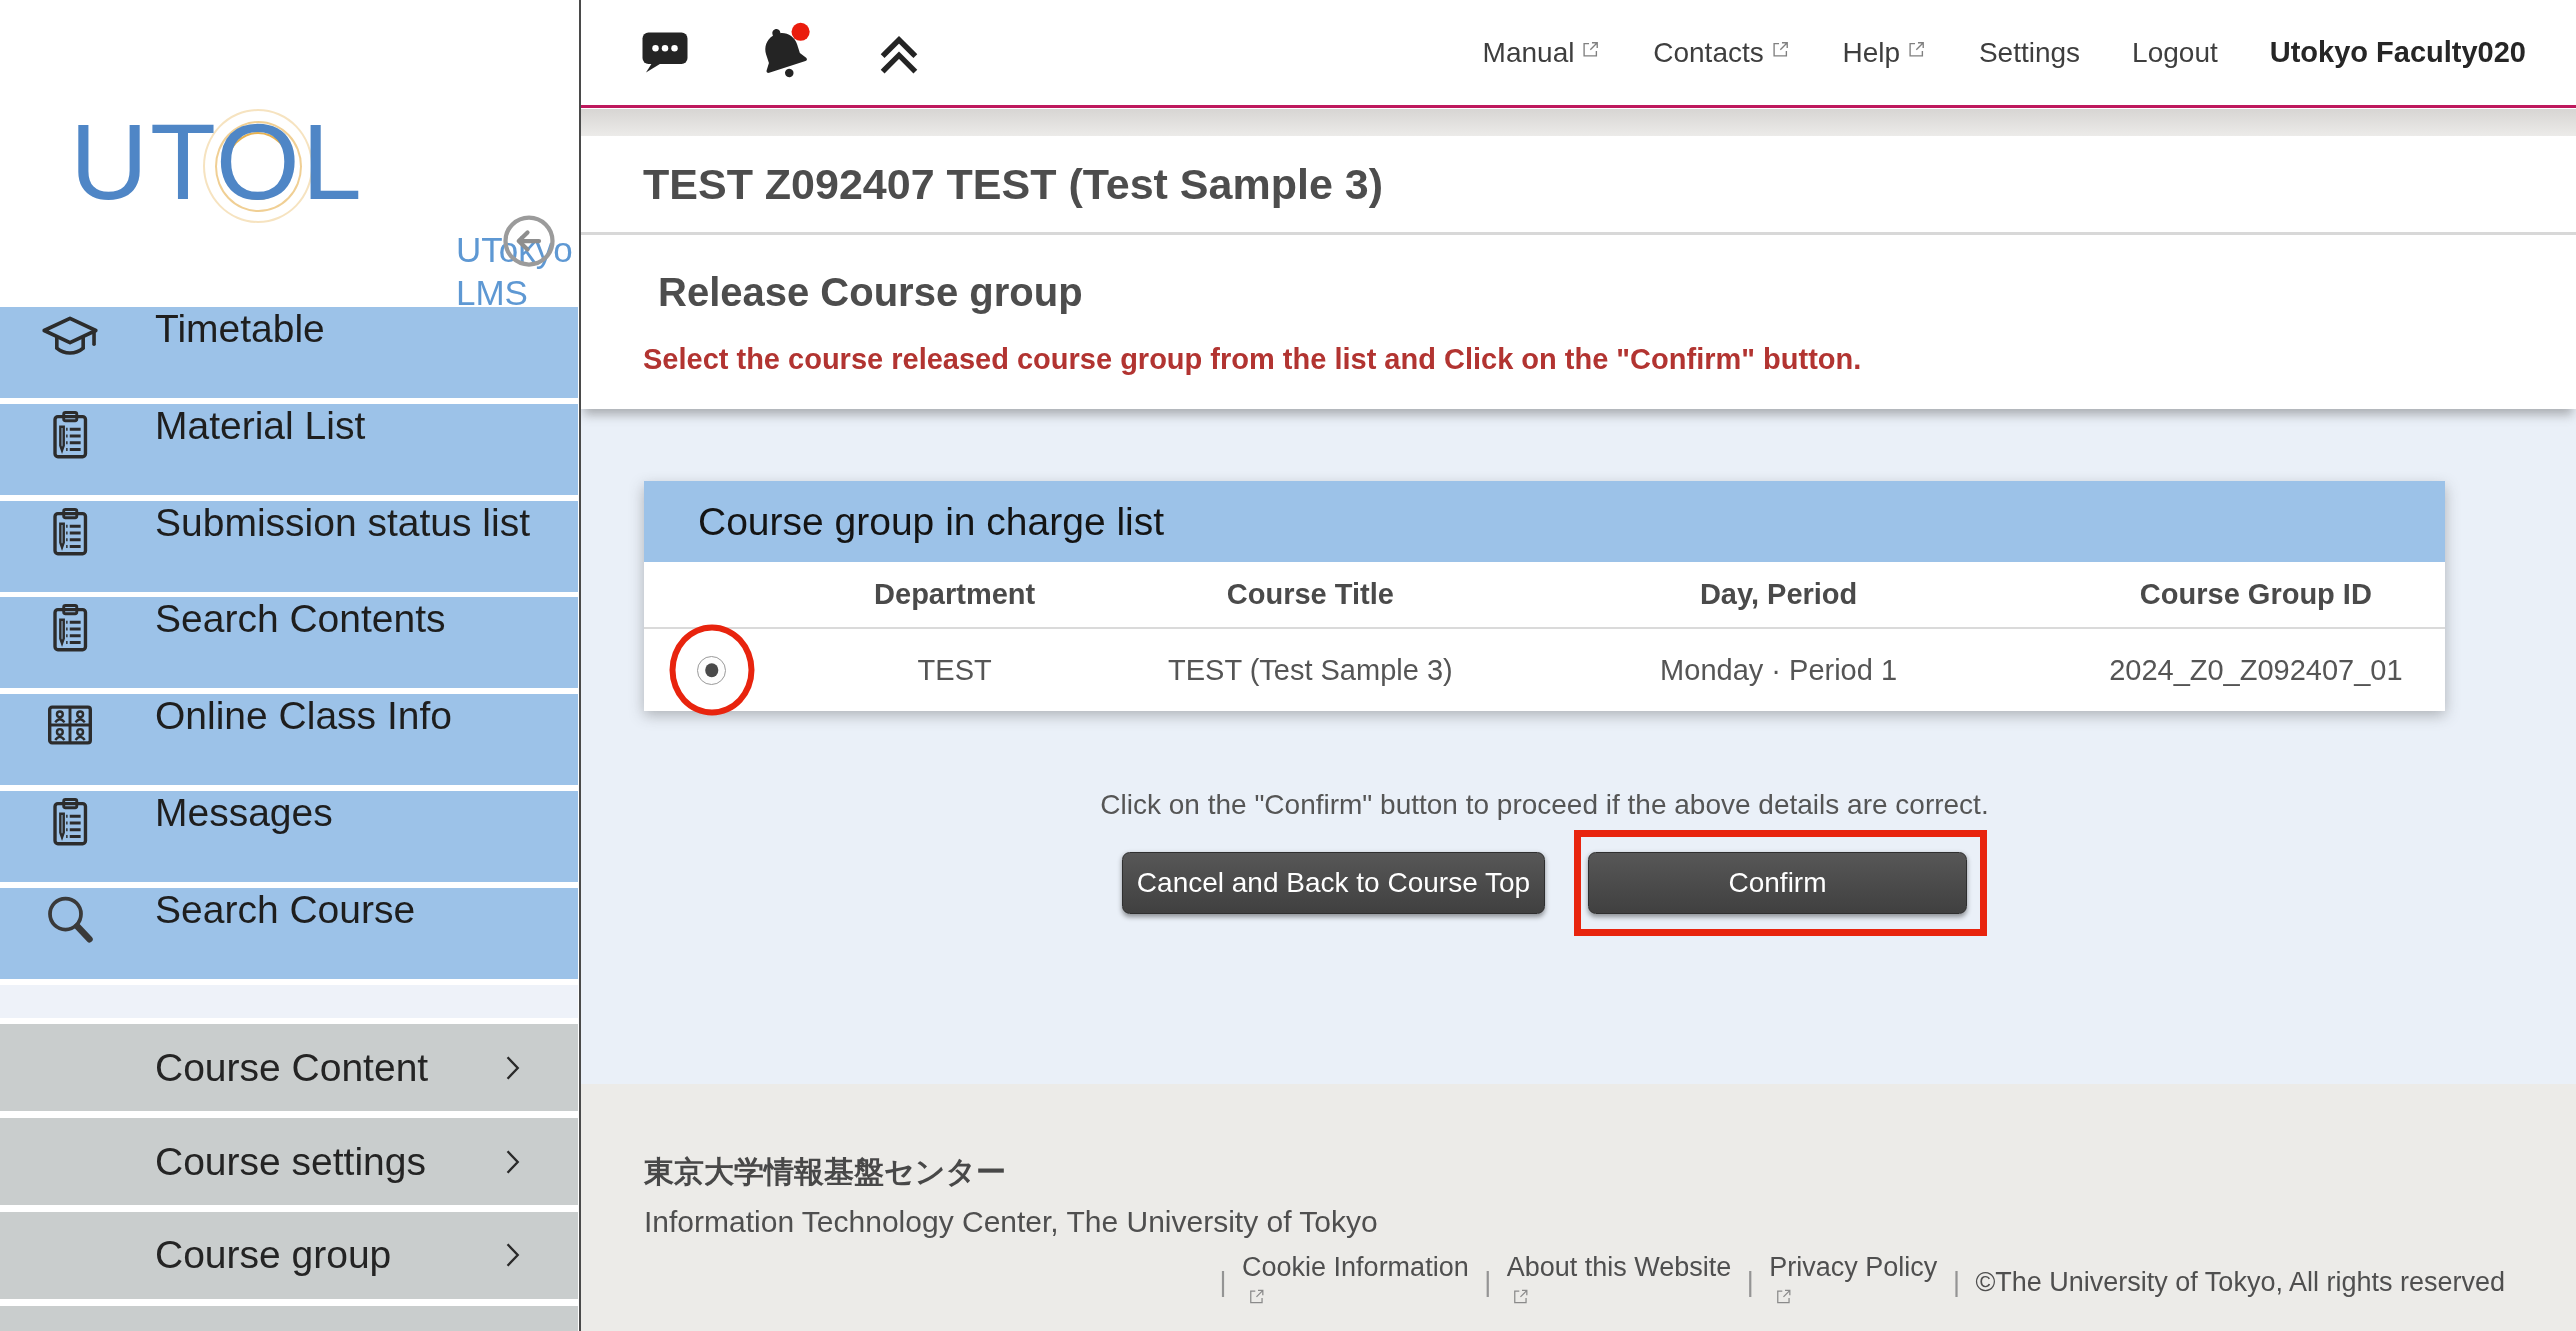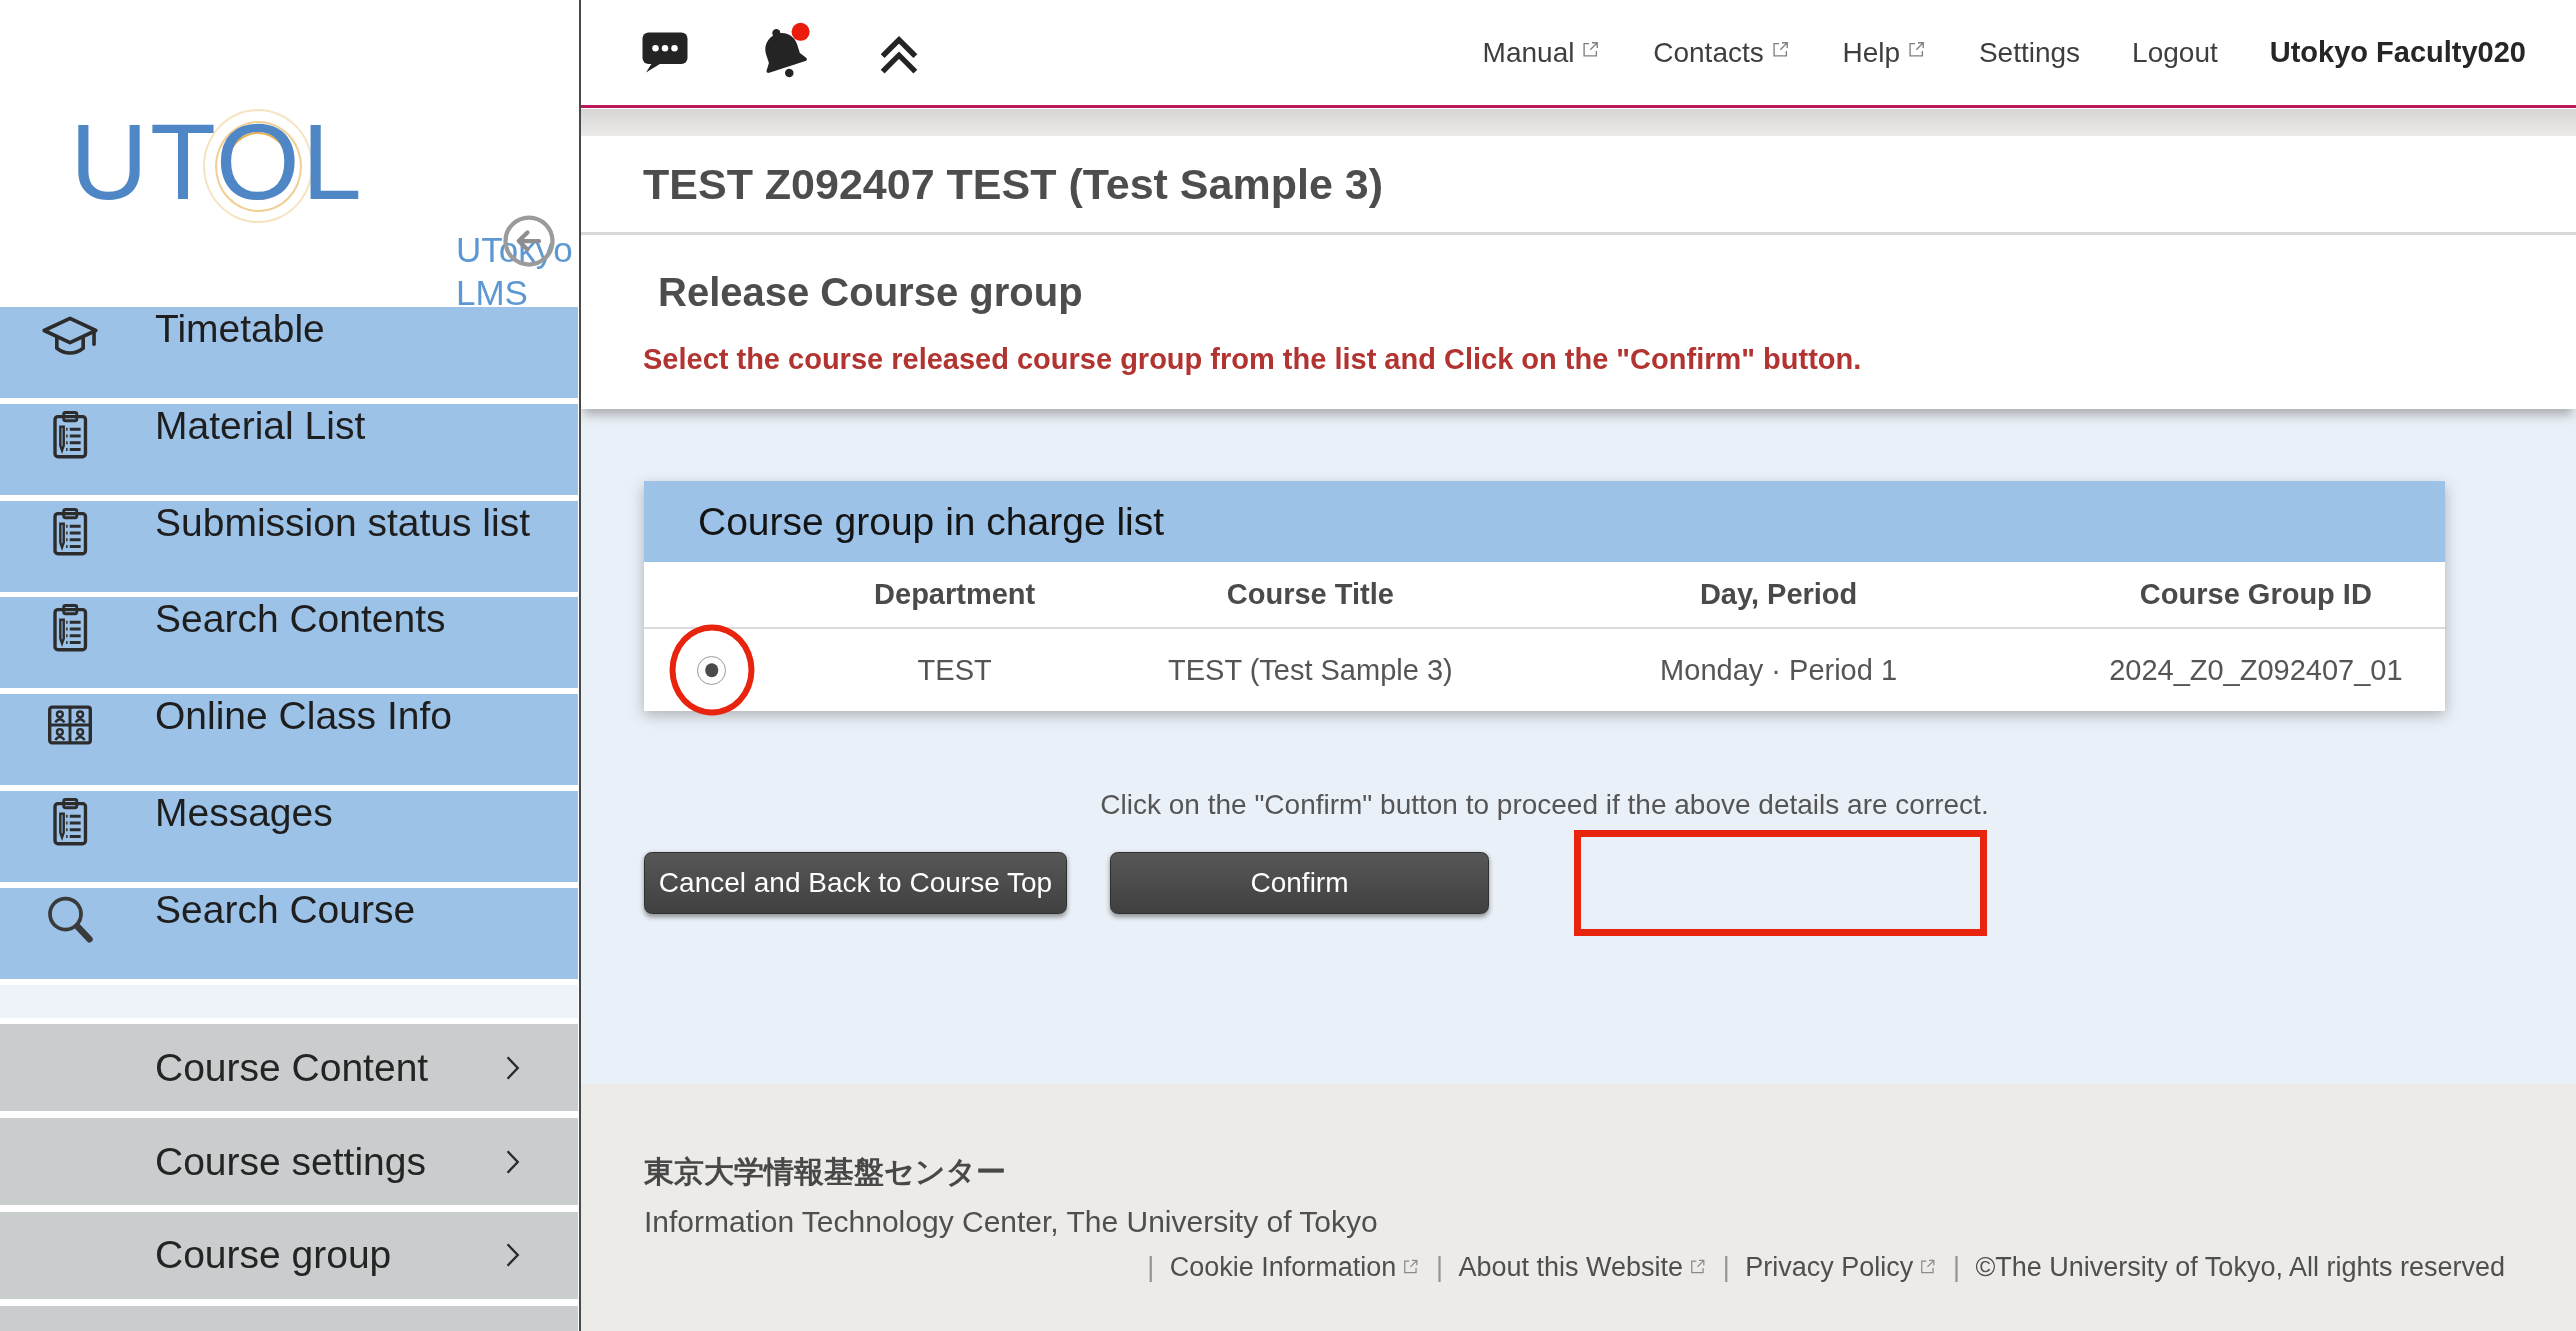--- a/index.html
+++ b/index.html
@@ -73,38 +73,38 @@
   table.cg tbody tr{height:83px;}
   table.cg td{font-size:29px;color:#555;text-align:center;padding:0;position:relative;}
   .c-radio{width:7.5%;} .c-dept{width:19.5%;} .c-title{width:20%;} .c-day{width:32%;} .c-id{width:21%;}
   .radio{width:27px;height:27px;border:1.9px solid #9a9a9a;border-radius:50%;margin:0 auto;
     background:#fdfdfd;position:relative;cursor:pointer;}
   .radio::after{content:"";position:absolute;left:50%;top:50%;transform:translate(-50%,-50%);
     width:13.5px;height:13.5px;background:#4a4a4a;border-radius:50%;}
   .annotation-circle{position:absolute;left:50%;top:50%;transform:translate(-50%,-50%);
     width:73px;height:79px;border:6.8px solid #e8240e;border-radius:50%;pointer-events:none;z-index:3;}
   .note{position:absolute;left:63px;top:380px;width:1801px;text-align:center;font-size:28px;color:#555;margin:0;}
-  .buttons{position:absolute;left:63px;top:443px;width:1801px;display:flex;gap:43px;}
+  .buttons{position:absolute;left:63px;top:443px;width:1801px;display:flex;justify-content:center;gap:43px;}
   .btn{height:62px;background:linear-gradient(#575757,#404040);border:1px solid #2f2f2f;border-radius:7.7px;
     color:#fff;font-size:28px;display:flex;align-items:center;justify-content:center;
     box-shadow:0 2.9px 5.8px rgba(0,0,0,.4);font-family:inherit;}
   .btn-cancel{width:423px;}
   .btn-confirm{width:379px;}
   .annotation-rect{position:absolute;left:993px;top:421px;width:413px;height:106px;
     border:7.7px solid #e8240e;box-sizing:border-box;pointer-events:none;z-index:6;}
 
   
   .footer{position:absolute;left:581px;top:1084px;width:1995px;height:247px;background:#ecebe8;
     box-sizing:border-box;padding:68px 71px 0 63px;}
   .f-jp{font-size:30px;font-weight:bold;color:#484848;}
   .f-en{font-size:30px;margin-top:11.6px;color:#4f4f4f;}
   .f-links{margin-top:13.5px;display:flex;justify-content:flex-end;align-items:center;
     font-size:27px;color:#4f4f4f;}
   .f-links .pipe{color:#949494;margin:0 15.5px;}
-  .f-link{display:flex;align-items:flex-end;}
+  .f-link{display:flex;align-items:flex-start;flex-direction:column;}
   .f-link .ext{margin-left:4.8px;margin-top:-1px;}
 </style>
 </head>
 <body>
 
 <nav class="sidebar">
   <div class="logo">
     <div class="rings">
       <div class="ring ring1"></div>
         <div class="ring ring2"></div>

